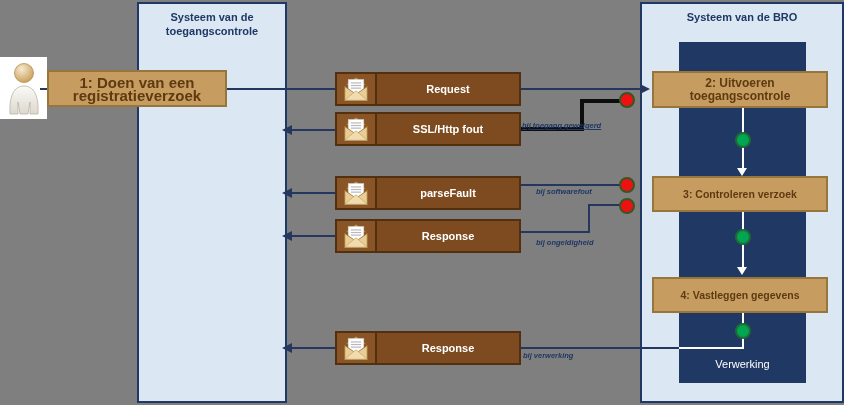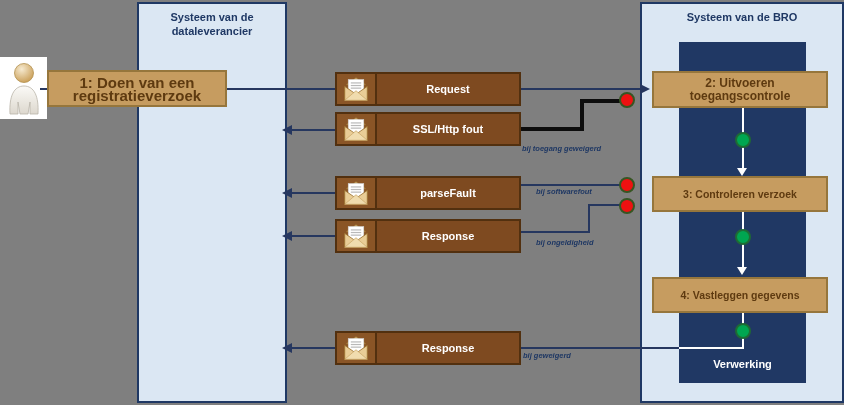--- a/index.html
+++ b/index.html
@@ -7,21 +7,21 @@
   #stage{position:relative;width:844px;height:405px;background:#7f7f7f;overflow:hidden;}
 
   
   .panel{position:absolute;background:#dbe7f3;border:2px solid #1f3864;box-sizing:border-box;}
   #left-panel{left:137px;top:2px;width:150px;height:401px;}
   #bro-panel{left:640px;top:2px;width:204px;height:401px;}
   .panel-title{position:absolute;top:6px;left:0;width:100%;text-align:center;
     font-size:11px;font-weight:bold;color:#1f3864;line-height:14px;}
   #bro-inner{position:absolute;left:679px;top:42px;width:127px;height:341px;background:#203864;}
   #verwerking{position:absolute;left:679px;top:358px;width:127px;text-align:center;
-    color:#ffffff;font-weight:bold;font-size:11px;}
+    color:#ffffff;font-weight:normal;font-size:11px;}
 
   
   #actor-box{position:absolute;left:0;top:57px;width:47px;height:62px;background:#ffffff;}
   #actor-box svg{display:block;margin:3px auto 0;}
 
   
   .step{position:absolute;background:#c69c60;border:2px solid #96763c;box-sizing:border-box;
     display:flex;align-items:center;justify-content:center;text-align:center;
     font-weight:bold;color:#5e3a10;font-size:15px;line-height:13px;z-index:6;}
   #step1{left:47px;top:70px;width:180px;height:37px;}
@@ -66,21 +66,21 @@
   .dot.green{background:#00a651;border:2px solid #1e6b34;}
 </style>
 </head>
 <body>
 
 <div id="stage">
 
   <div class="panel" id="left-panel">
     <div class="panel-title">
       <div>Systeem van de</div>
-      <div>dataleverancier</div>
+      <div>toegangscontrole</div>
     </div>
   </div>
 
   <div class="panel" id="bro-panel">
     <div class="panel-title">Systeem van de BRO</div>
   </div>
   <div id="bro-inner"></div>
   <div id="verwerking">Verwerking</div>
 
   <div class="hline" style="left:40px;top:88px;width:600px;"></div>
@@ -208,24 +208,24 @@
         <line x1="11" y1="8" x2="23" y2="8" stroke="#b9b9b9" stroke-width="1.4"></line>
         <line x1="11" y1="11" x2="23" y2="11" stroke="#b9b9b9" stroke-width="1.4"></line>
         <line x1="11" y1="14" x2="23" y2="14" stroke="#b9b9b9" stroke-width="1.4"></line>
         <path d="M4 12 L4 28 L30 28 L30 12 L17 21 Z" fill="#e9cd96" stroke="#9c7432" stroke-width="1"></path>
         <path d="M4 28 L17 17 L30 28 Z" fill="#f0dcae" stroke="#c8a565" stroke-width="0.8"></path>
       </svg>
     </div>
     <div class="msg-label">Response</div>
   </div>
 
-  <div class="cond" style="left:522px;top:144px;">bij toegang geweigerd</div>
+  <div class="cond" style="left:522px;top:121px;text-decoration:underline;">bij toegang geweigerd</div>
   <div class="cond" style="left:536px;top:187px;">bij softwarefout</div>
   <div class="cond" style="left:536px;top:238px;">bij ongeldigheid</div>
-  <div class="cond" style="left:523px;top:351px;">bij geweigerd</div>
+  <div class="cond" style="left:523px;top:351px;">bij verwerking</div>
 
   <div class="dot red" style="left:619px;top:92px;"></div>
   <div class="dot red" style="left:619px;top:177px;"></div>
   <div class="dot red" style="left:619px;top:198px;"></div>
   <div class="dot green" style="left:735px;top:132px;"></div>
   <div class="dot green" style="left:735px;top:229px;"></div>
   <div class="dot green" style="left:735px;top:323px;"></div>
 
 </div>
 

